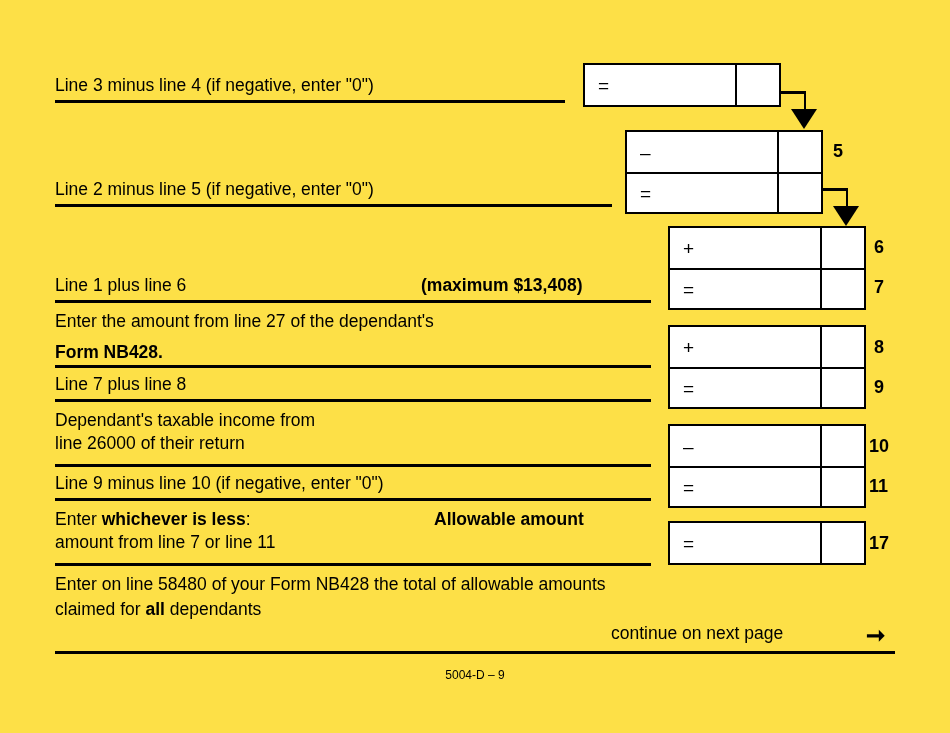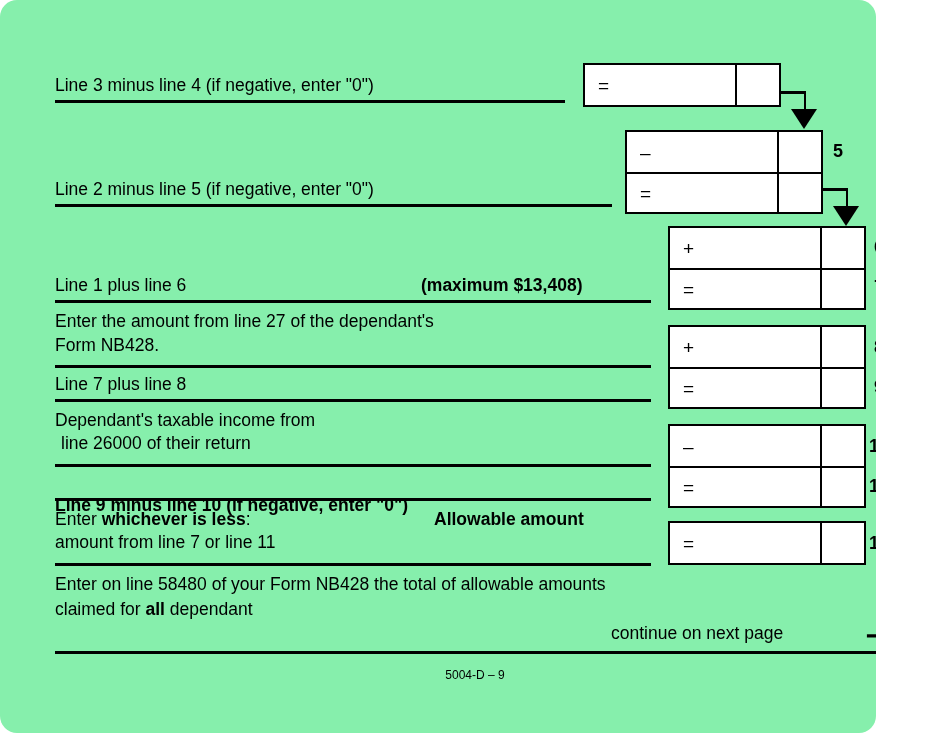--- a/index.html
+++ b/index.html
@@ -6,25 +6,24 @@
     margin: 0;
     padding: 0;
     background: #ffffff;
   }
   body {
     font-family: "Liberation Sans", sans-serif;
     color: #000000;
   }
   #page {
     position: relative;
-    width: 876px;
+    width: 950px;
     height: 733px;
-    background: #86efac;
+    background: #fde047;
     overflow: hidden;
-    border-radius: 17px;
   }
   
   .lbl {
     position: absolute;
     font-size: 17.5px;
     line-height: 23px;
     color: #000;
     white-space: pre;
   }
   .lbl b, .bold { font-weight: bold; }
@@ -159,21 +158,21 @@
     </div>
   </div>
   <div class="boxnum" style="left:874px; top:238px;">6</div>
   <div class="boxnum" style="left:874px; top:278px;">7</div>
 
   <div class="lbl" style="left:55px; top:274px;">Line 1 plus line 6</div>
   <div class="lbl bold" style="left:421px; top:274px;">(maximum $13,408)</div>
   <div class="rule" style="left:55px; top:300px; width:596px;"></div>
 
   <div class="lbl" style="left:55px; top:310px;">Enter the amount from line 27 of the dependant's</div>
-  <div class="lbl" style="left:55px; top:334px;">Form NB428.</div>
+  <div class="lbl" style="left:55px; top:341px;font-weight:bold;">Form NB428.</div>
   <div class="rule" style="left:55px; top:365px; width:596px;"></div>
 
   <div class="boxgroup" style="left:668px; top:325px; width:198px;">
     <div class="boxrow">
       <div class="dollars" style="width:152px;">
         <span class="op">+</span>
       </div>
       <div class="cents"></div>
     </div>
     <div class="boxrow">
@@ -183,61 +182,61 @@
       <div class="cents"></div>
     </div>
   </div>
   <div class="boxnum" style="left:874px; top:338px;">8</div>
   <div class="boxnum" style="left:874px; top:378px;">9</div>
 
   <div class="lbl" style="left:55px; top:373px;">Line 7 plus line 8</div>
   <div class="rule" style="left:55px; top:399px; width:596px;"></div>
 
   <div class="lbl" style="left:55px; top:409px;text-align:center;">Dependant's taxable income from</div>
-  <div class="lbl" style="left:55px; top:432px;margin-left:6px;">line 26000 of their return</div>
+  <div class="lbl" style="left:55px; top:432px;">line 26000 of their return</div>
   <div class="rule" style="left:55px; top:464px; width:596px;"></div>
 
   <div class="boxgroup" style="left:668px; top:424px; width:198px;">
     <div class="boxrow">
       <div class="dollars" style="width:152px;">
         <span class="op">–</span>
       </div>
       <div class="cents"></div>
     </div>
     <div class="boxrow">
       <div class="dollars" style="width:152px;">
         <span class="op">=</span>
       </div>
       <div class="cents"></div>
     </div>
   </div>
   <div class="boxnum" style="left:869px; top:437px;">10</div>
   <div class="boxnum" style="left:869px; top:477px;">11</div>
 
-  <div class="lbl" style="left:55px; top:494px;font-weight:bold;">Line 9 minus line 10 (if negative, enter "0")</div>
+  <div class="lbl" style="left:55px; top:472px;">Line 9 minus line 10 (if negative, enter "0")</div>
   <div class="rule" style="left:55px; top:498px; width:596px;"></div>
 
   <div class="lbl" style="left:55px; top:508px;"><span>Enter </span><span class="bold">whichever is less</span><span>:</span></div>
   <div class="lbl" style="left:55px; top:531px;text-align:right;">amount from line 7 or line 11</div>
 
   <div class="lbl bold" style="left:434px; top:508px;">Allowable amount</div>
   <div class="rule" style="left:55px; top:563px; width:596px;"></div>
 
   <div class="boxgroup" style="left:668px; top:521px; width:198px;">
     <div class="boxrow">
       <div class="dollars" style="width:152px;">
         <span class="op">=</span>
       </div>
       <div class="cents"></div>
     </div>
   </div>
   <div class="boxnum" style="left:869px; top:534px;">17</div>
 
   <div class="lbl" style="left:55px; top:573px;">Enter on line 58480 of your Form NB428 the total of allowable amounts</div>
-  <div class="lbl" style="left:55px; top:598px;"><span>claimed for </span><span class="bold">all</span><span> dependant</span></div>
+  <div class="lbl" style="left:55px; top:598px;"><span>claimed for </span><span class="bold">all</span><span> dependants</span></div>
 
   <div class="lbl" style="left:611px; top:622px;">continue on next page</div>
   <div class="rightarrow" style="left:866px; top:624px;">➞</div>
 
   <div class="rule" style="left:55px; top:651px; width:840px;"></div>
 
   <div class="footer-id" style="left:0px; top:668px;">5004-D – 9</div>
 
 </div>
 

